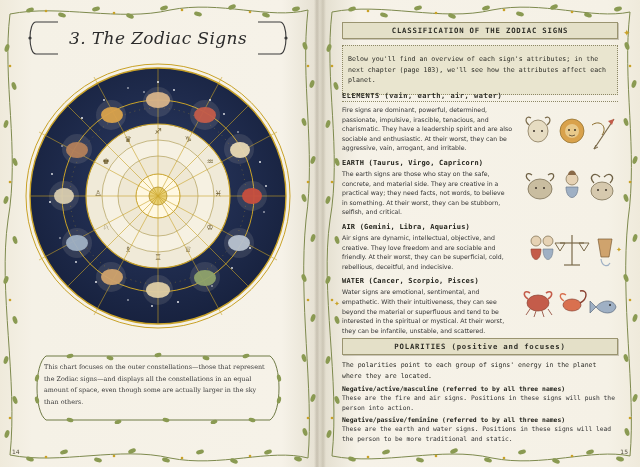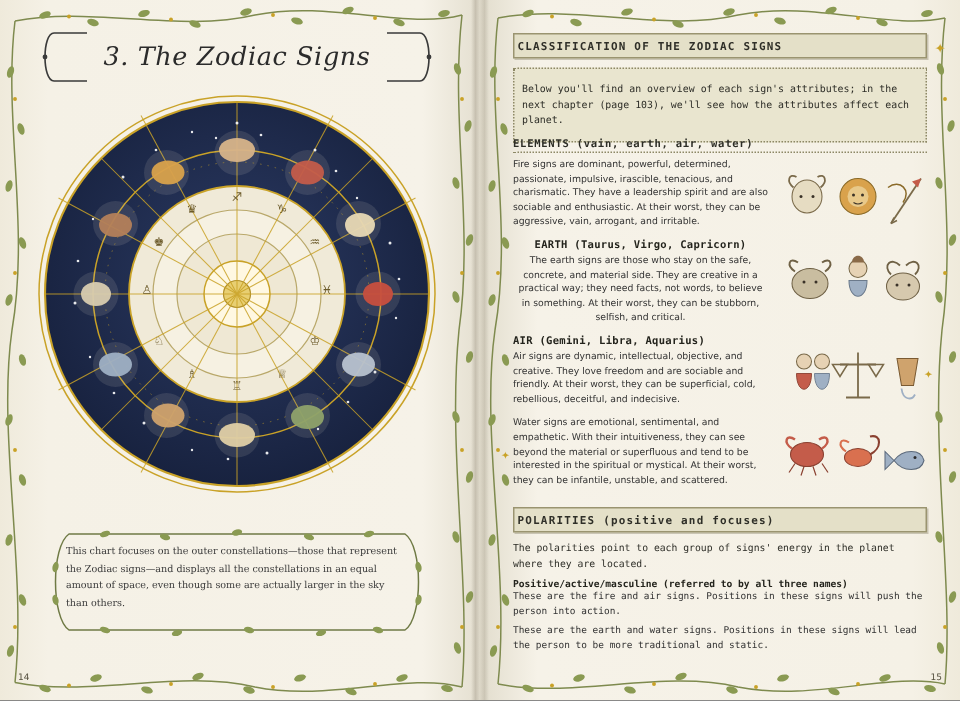--- a/index.html
+++ b/index.html
@@ -98,20 +98,21 @@
 
   
   .rp {
     position: absolute;
     left: 22px;
     width: 276px;
   }
   .section-header {
     background: #e4e0c8;
     border: 1px solid #9a9470;
+    text-align: center;
     font-family: "DejaVu Sans Mono", monospace;
     font-size: 7.3px;
     font-weight: bold;
     letter-spacing: 0.8px;
     color: #2f2f28;
     padding: 3px 2px;
     box-shadow: 1px 1px 0 rgba(120,115,85,0.35);
   }
   .intro-box {
     background: #e9e5cf;
@@ -521,21 +522,21 @@
               <path d="M47,30 Q50,32 53,30" fill="none" stroke="#3a3228" stroke-width="0.7"></path>
 
               <line x1="72" y1="44" x2="92" y2="14" stroke="#7a6a4a" stroke-width="1.2"></line>
               <path d="M92,14 L86,16 L90,20 Z" fill="#c45c4a"></path>
               <path d="M72,44 L76,42 M72,44 L74,40" stroke="#7a6a4a" stroke-width="1"></path>
               <path d="M70,20 C78,14 86,22 80,30" fill="none" stroke="#8a6a28" stroke-width="1"></path>
             </svg>
           </div>
         </div>
 
-        <div class="elem-row" style="margin-top:4px;text-align:center;">
+        <div class="elem-row" style="margin-top:4px;">
           <div class="elem-text">
             <div class="elem-title">EARTH (Taurus, Virgo, Capricorn)</div>
             <div class="elem-body">The earth signs are those who stay on the safe, concrete, and material side. They are creative in a practical way; they need facts, not words, to believe in something. At their worst, they can be stubborn, selfish, and critical.</div>
           </div>
           <div class="elem-art">
             <svg width="96" height="58" viewBox="0 0 96 58">
 
               <ellipse cx="18" cy="30" rx="12" ry="10" fill="#c9bda0" stroke="#6f6145" stroke-width="0.7"></ellipse>
               <path d="M8,22 C2,18 4,12 10,16" fill="none" stroke="#6f6145" stroke-width="1.3"></path>
               <path d="M28,22 C34,18 32,12 26,16" fill="none" stroke="#6f6145" stroke-width="1.3"></path>
@@ -575,20 +576,21 @@
               <line x1="42" y1="42" x2="58" y2="42" stroke="#7a6a4a" stroke-width="1.2"></line>
 
               <path d="M76,16 L90,16 L87,34 L79,34 Z" fill="#cfa36d" stroke="#7a5a32" stroke-width="0.7"></path>
               <path d="M79,36 C80,44 86,44 88,40" fill="none" stroke="#9fb0c4" stroke-width="1.2"></path>
             </svg>
           </div>
         </div>
 
         <div class="elem-row" style="margin-top:4px;">
           <div class="elem-text">
+            <div class="elem-title">WATER (Cancer, Scorpio, Pisces)</div>
             <div class="elem-body">Water signs are emotional, sentimental, and empathetic. With their intuitiveness, they can see beyond the material or superfluous and tend to be interested in the spiritual or mystical. At their worst, they can be infantile, unstable, and scattered.</div>
           </div>
           <div class="elem-art">
             <svg width="96" height="58" viewBox="0 0 96 58">
 
               <ellipse cx="16" cy="26" rx="11" ry="8" fill="#c45c4a" stroke="#8a4030" stroke-width="0.7"></ellipse>
               <path d="M6,22 C0,18 2,12 8,16" fill="none" stroke="#c45c4a" stroke-width="1.6"></path>
               <path d="M26,22 C32,18 30,12 24,16" fill="none" stroke="#c45c4a" stroke-width="1.6"></path>
               <g stroke="#8a4030" stroke-width="0.8">
                 <line x1="8" y1="32" x2="4" y2="38"></line>
@@ -607,25 +609,26 @@
             </svg>
           </div>
         </div>
       </div>
 
       <div class="rp" style="top:338px;">
         <div class="section-header">POLARITIES (positive and focuses)</div>
         <div class="pol-intro">The polarities point to each group of signs' energy in the planet where they are located.</div>
 
         <div class="pol-item">
-          <div class="pol-title">Positive/active/masculine (referred to by all three names)</div>
+          <div class="pol-title">Negative/active/masculine (referred to by all three names)</div>
           <div class="pol-body">These are the fire and air signs. Positions in these signs will push the person into action.</div>
         </div>
 
         <div class="pol-item">
+          <div class="pol-title">Negative/passive/feminine (referred to by all three names)</div>
           <div class="pol-body">These are the earth and water signs. Positions in these signs will lead the person to be more traditional and static.</div>
         </div>
       </div>
 
       <div class="folio right-folio">15</div>
     </div>
 
     <div class="gutter"></div>
   </div>
 </div>

